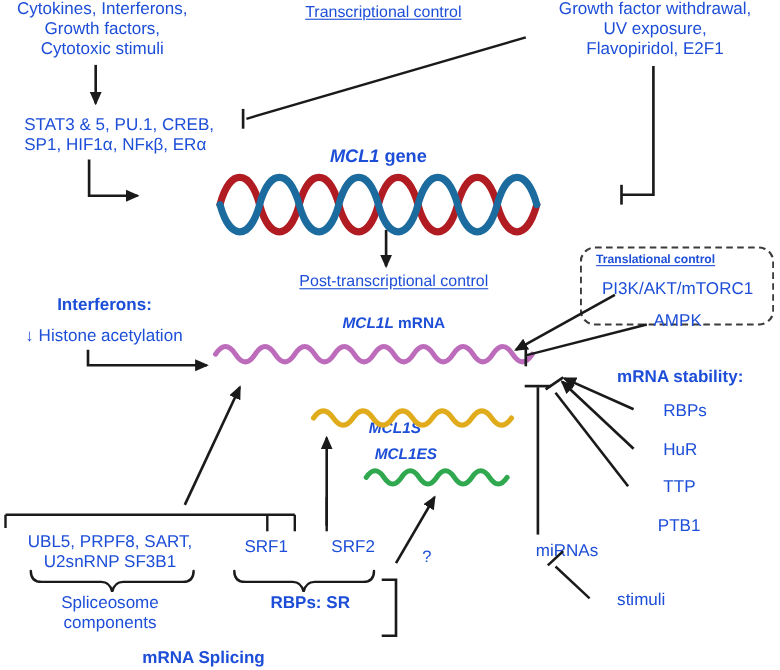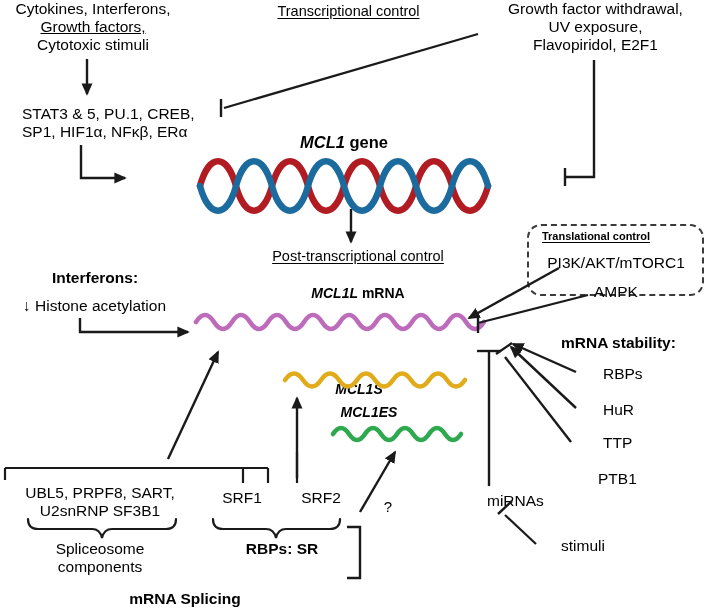--- a/index.html
+++ b/index.html
@@ -13,21 +13,21 @@
     height: 609px;
     background: #ffffff;
     font-family: "Liberation Sans", sans-serif;
     color: #1a1a1a;
     overflow: hidden;
   }
   .txt {
     position: absolute;
     white-space: pre;
     line-height: 1.17;
-    color: #000000;
+    color: #1d4ed8;
   }
   .c { text-align: center; }
   .l { text-align: left; margin-left: 20px; }
   .b { font-weight: bold; }
   .i { font-style: italic; }
   .u { text-decoration: underline; text-underline-offset: 2px; }
   svg.overlay {
     position: absolute;
     left: 0; top: 0;
     width: 709px;
@@ -40,21 +40,21 @@
     border-radius: 14px;
     box-sizing: border-box;
   }
 </style>
 </head>
 <body>
 
 <div id="canvas">
 
   <div class="txt c" style="left:0px; top:0px; width:186px; font-size:15.5px;">Cytokines, Interferons,</div>
-  <div class="txt c" style="left:0px; top:18px; width:186px; font-size:15.5px;text-decoration:underline;">Growth factors,</div>
+  <div class="txt c" style="left:0px; top:18px; width:186px; font-size:15.5px;">Growth factors,</div>
   <div class="txt c" style="left:0px; top:36px; width:186px; font-size:15.5px;">Cytotoxic stimuli</div>
 
   <div class="txt l" style="left:2px; top:105px; width:210px; font-size:15.5px;">STAT3 &amp; 5, PU.1, CREB,</div>
   <div class="txt l" style="left:2px; top:123px; width:210px; font-size:15.5px;">SP1, HIF1α, NFκβ, ERα</div>
 
   <div class="txt c u" style="left:271px; top:3px; width:155px; font-size:14.5px;">Transcriptional control</div>
 
   <div class="txt c" style="left:482px; top:0px; width:227px; font-size:15.5px;">Growth factor withdrawal,</div>
   <div class="txt c" style="left:482px; top:18px; width:227px; font-size:15.5px;">UV exposure,</div>
   <div class="txt c" style="left:482px; top:36px; width:227px; font-size:15.5px;">Flavopiridol, E2F1</div>

